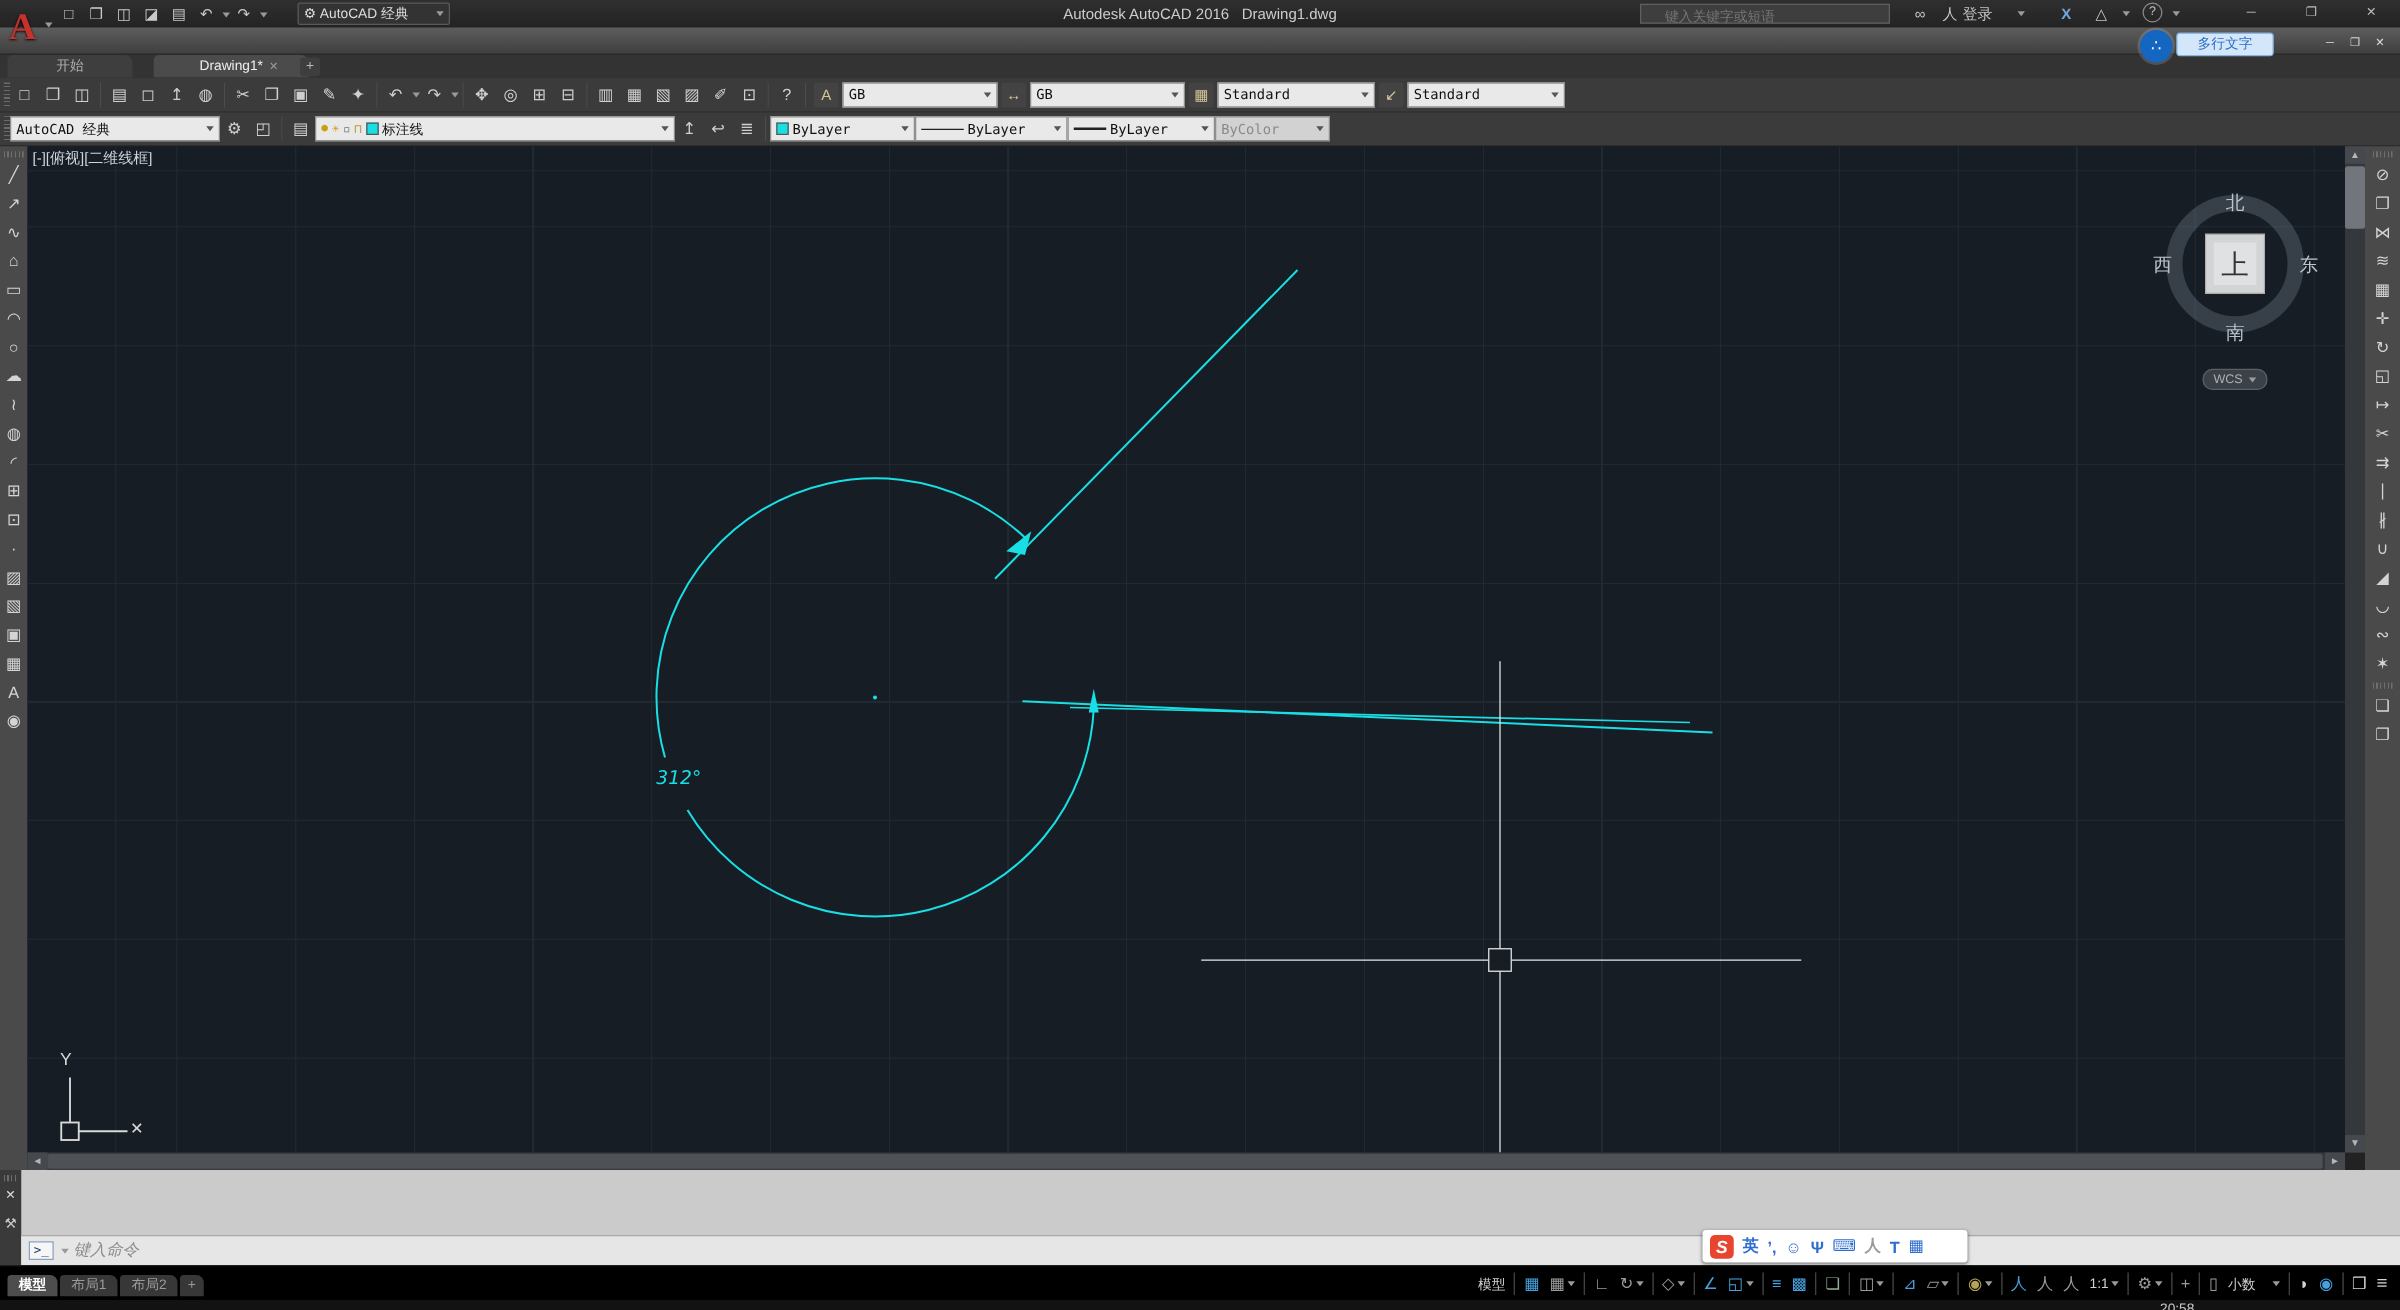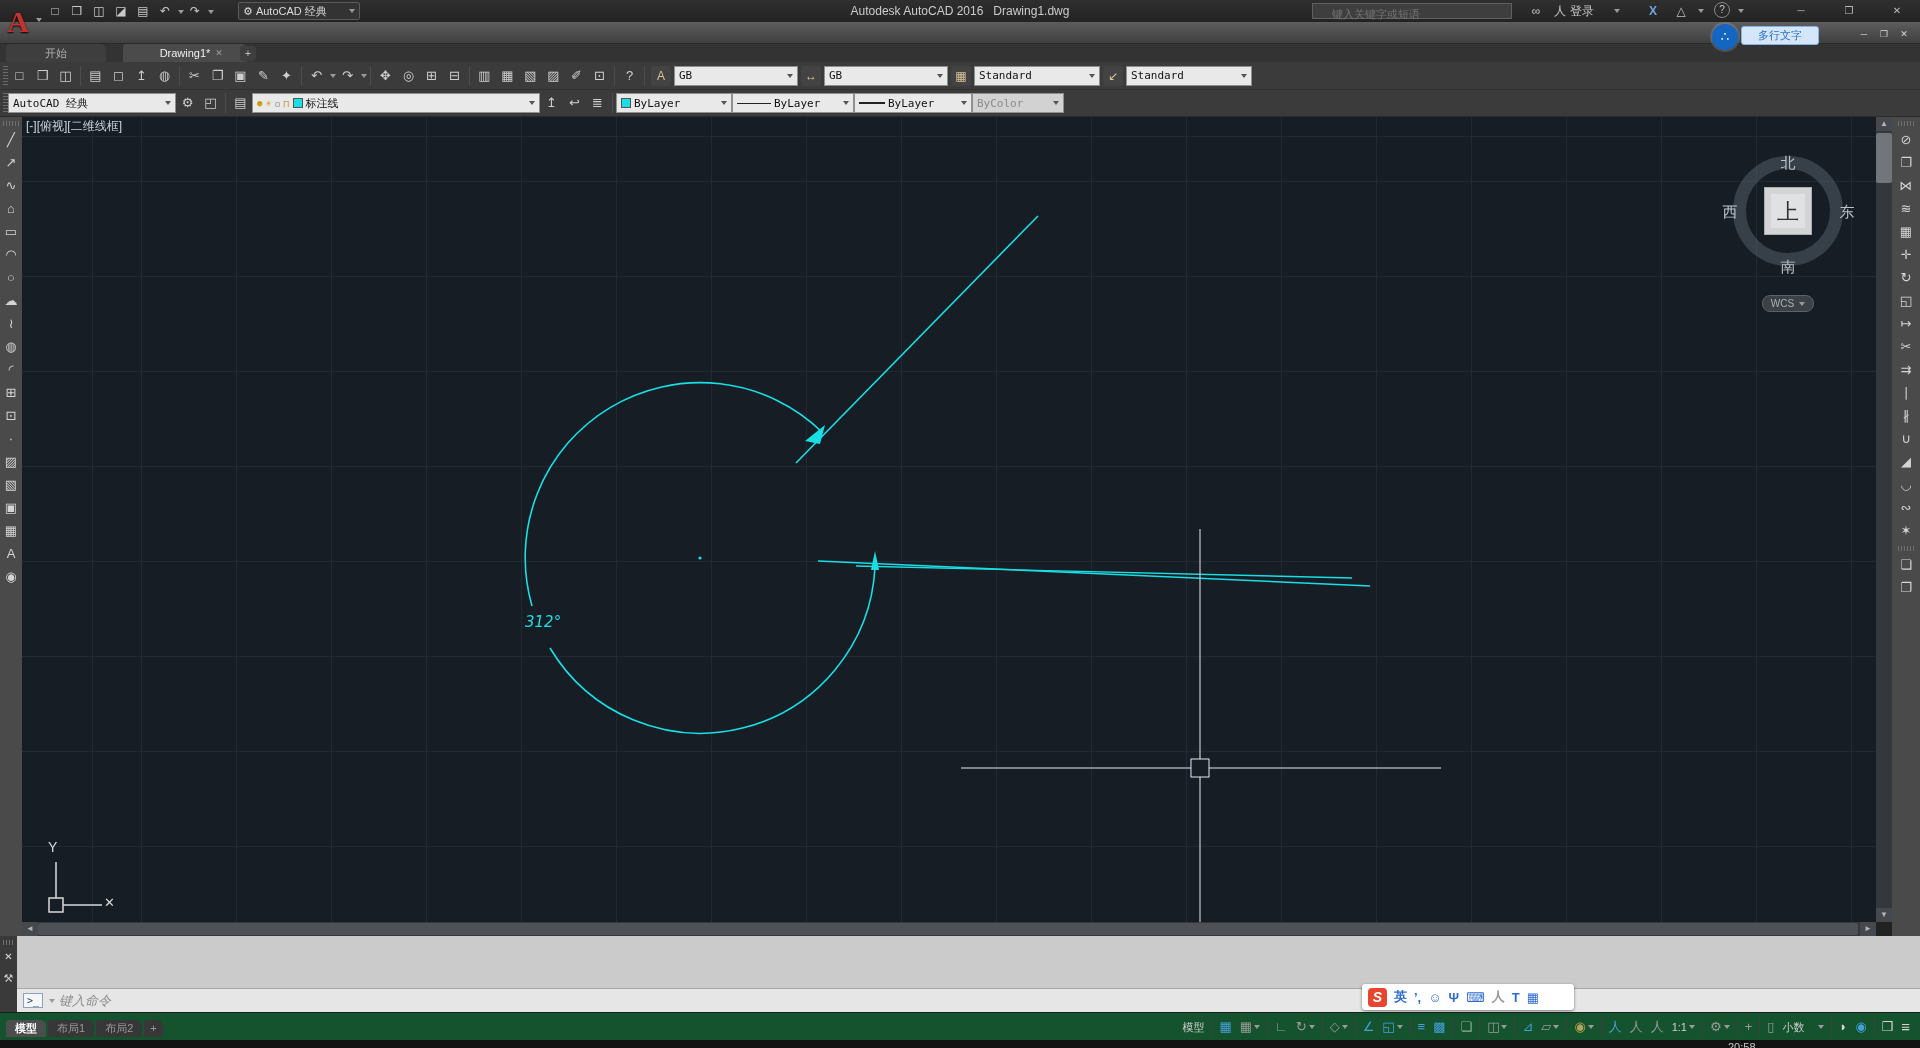--- a/index.html
+++ b/index.html
@@ -72,21 +72,21 @@
   #hthumb { left:16px; top:1px; width:1820px; height:12px; background:#4e5257; border-radius:2px; }
   
   #cmddock { left:0; top:936px; width:1920px; height:76px; background:#cbcbcb; }
   #cmdstrip { left:0; top:0; width:17px; height:76px; background:#3a3a3a; color:#ddd; }
   #cmdhist { left:17px; top:0; width:1903px; height:52px; padding:5px 8px; font-family:"DejaVu Sans Mono","Liberation Mono",monospace; font-size:13px; color:#1a1a1a; line-height:17px; }
   #cmdinput { left:17px; top:52px; width:1903px; height:24px; background:#e6e6e6; border-top:1px solid #a8a8a8; display:flex; align-items:center; padding-left:6px; gap:4px; }
   #prompt-badge { background:#f6f6f6; border:1px solid #8aa2c0; color:#1d3f6e; font-family:"DejaVu Sans Mono",monospace; font-size:10px; padding:0 3px; height:15px; line-height:14px; }
   #cmdinput input { flex:0 0 400px; background:transparent; border:0; outline:none; font-size:13px; color:#555; font-family:"DejaVu Sans Mono",monospace; }
   #cmdinput input::placeholder { color:#8d8d8d; font-style:italic; }
   
-  #statusrow { left:0; top:1012px; width:1920px; height:28px; background:#14532d; border-top:1px solid #1e1e1e; }
+  #statusrow { left:0; top:1012px; width:1920px; height:28px; background:#000000; border-top:1px solid #1e1e1e; }
   #laytabs { left:6px; top:7px; display:flex; align-items:flex-end; gap:2px; }
   .ltab { height:17px; padding:0 9px; font-size:11px; line-height:17px; color:#9a9a9a; background:#373737; border-radius:3px 6px 0 0; }
   .ltab.on { background:#4d4d4d; color:#fff; font-weight:bold; }
   #statusicons { right:6px; top:0; height:28px; display:flex; align-items:center; position:absolute; }
   .scell { display:flex; align-items:center; padding:0 4px; height:22px; border-radius:2px; }
   .sic { font-size:13px; line-height:22px; }
   .on  { color:#45a0dd; }
   .off { color:#9b9b9b; }
   .stxt { color:#cfcfcf; font-size:11px; }
   .ssep { width:1px; height:18px; background:#1c1c1c; border-right:1px solid #404040; margin:0 3px; }

